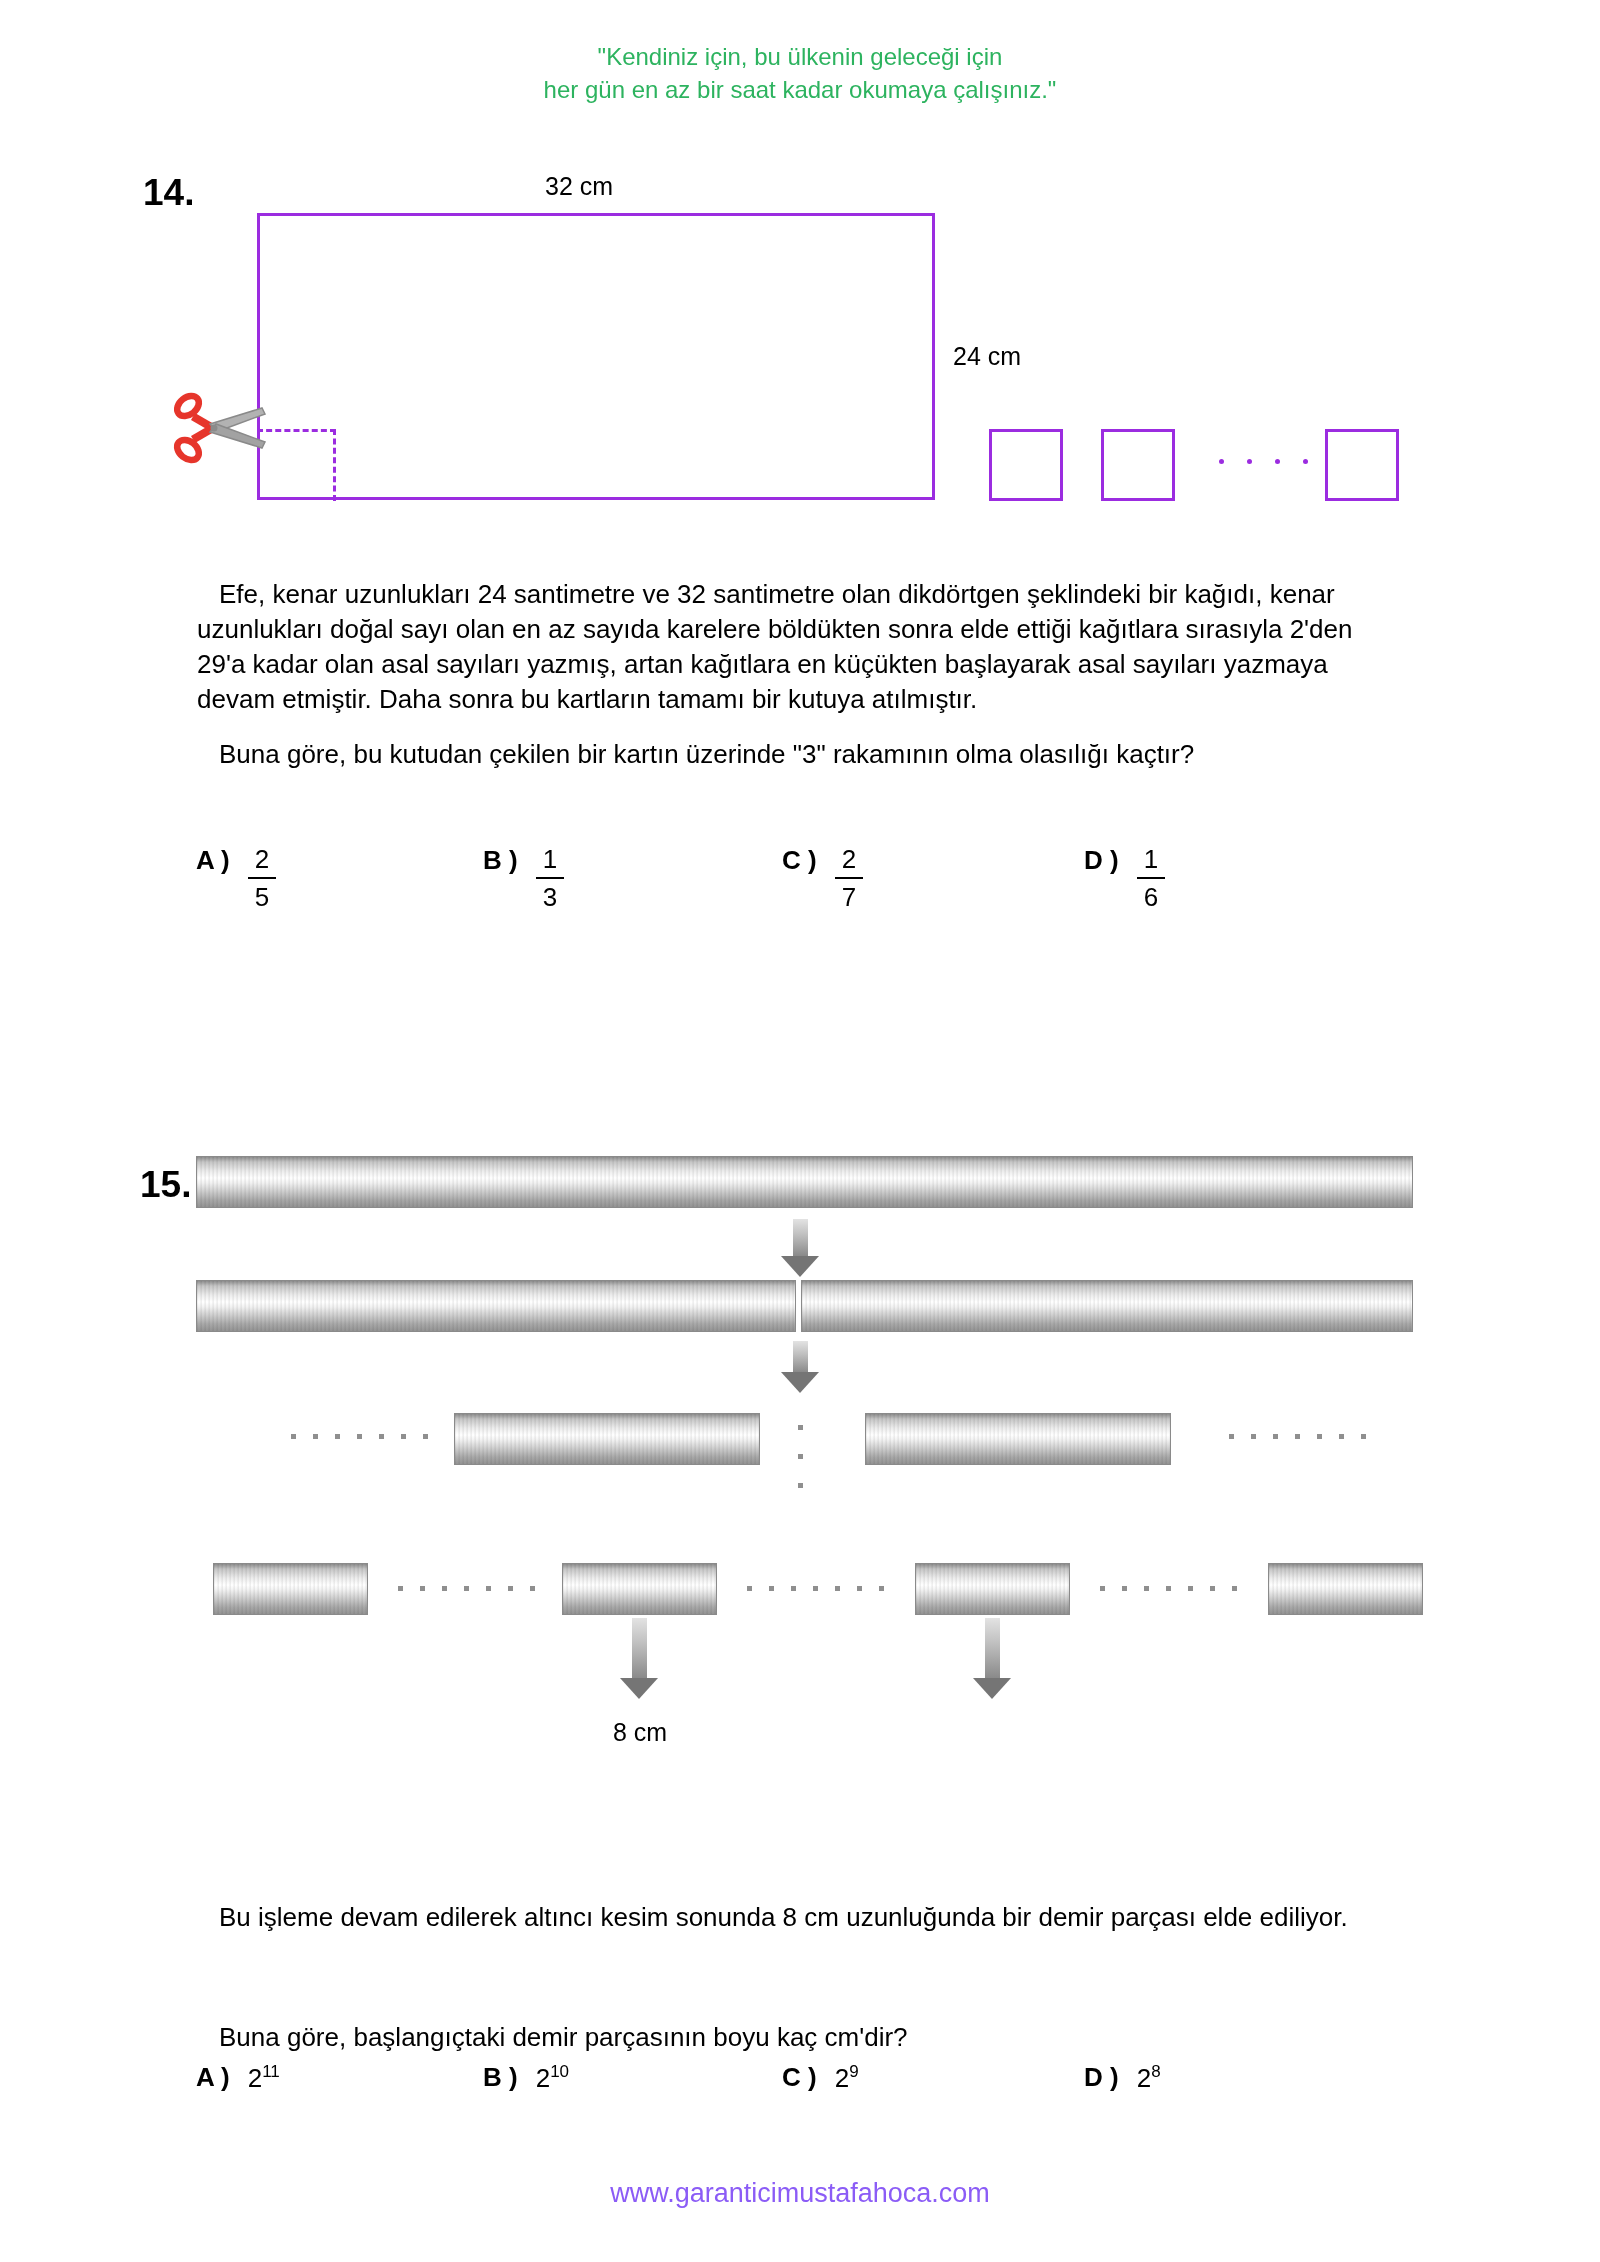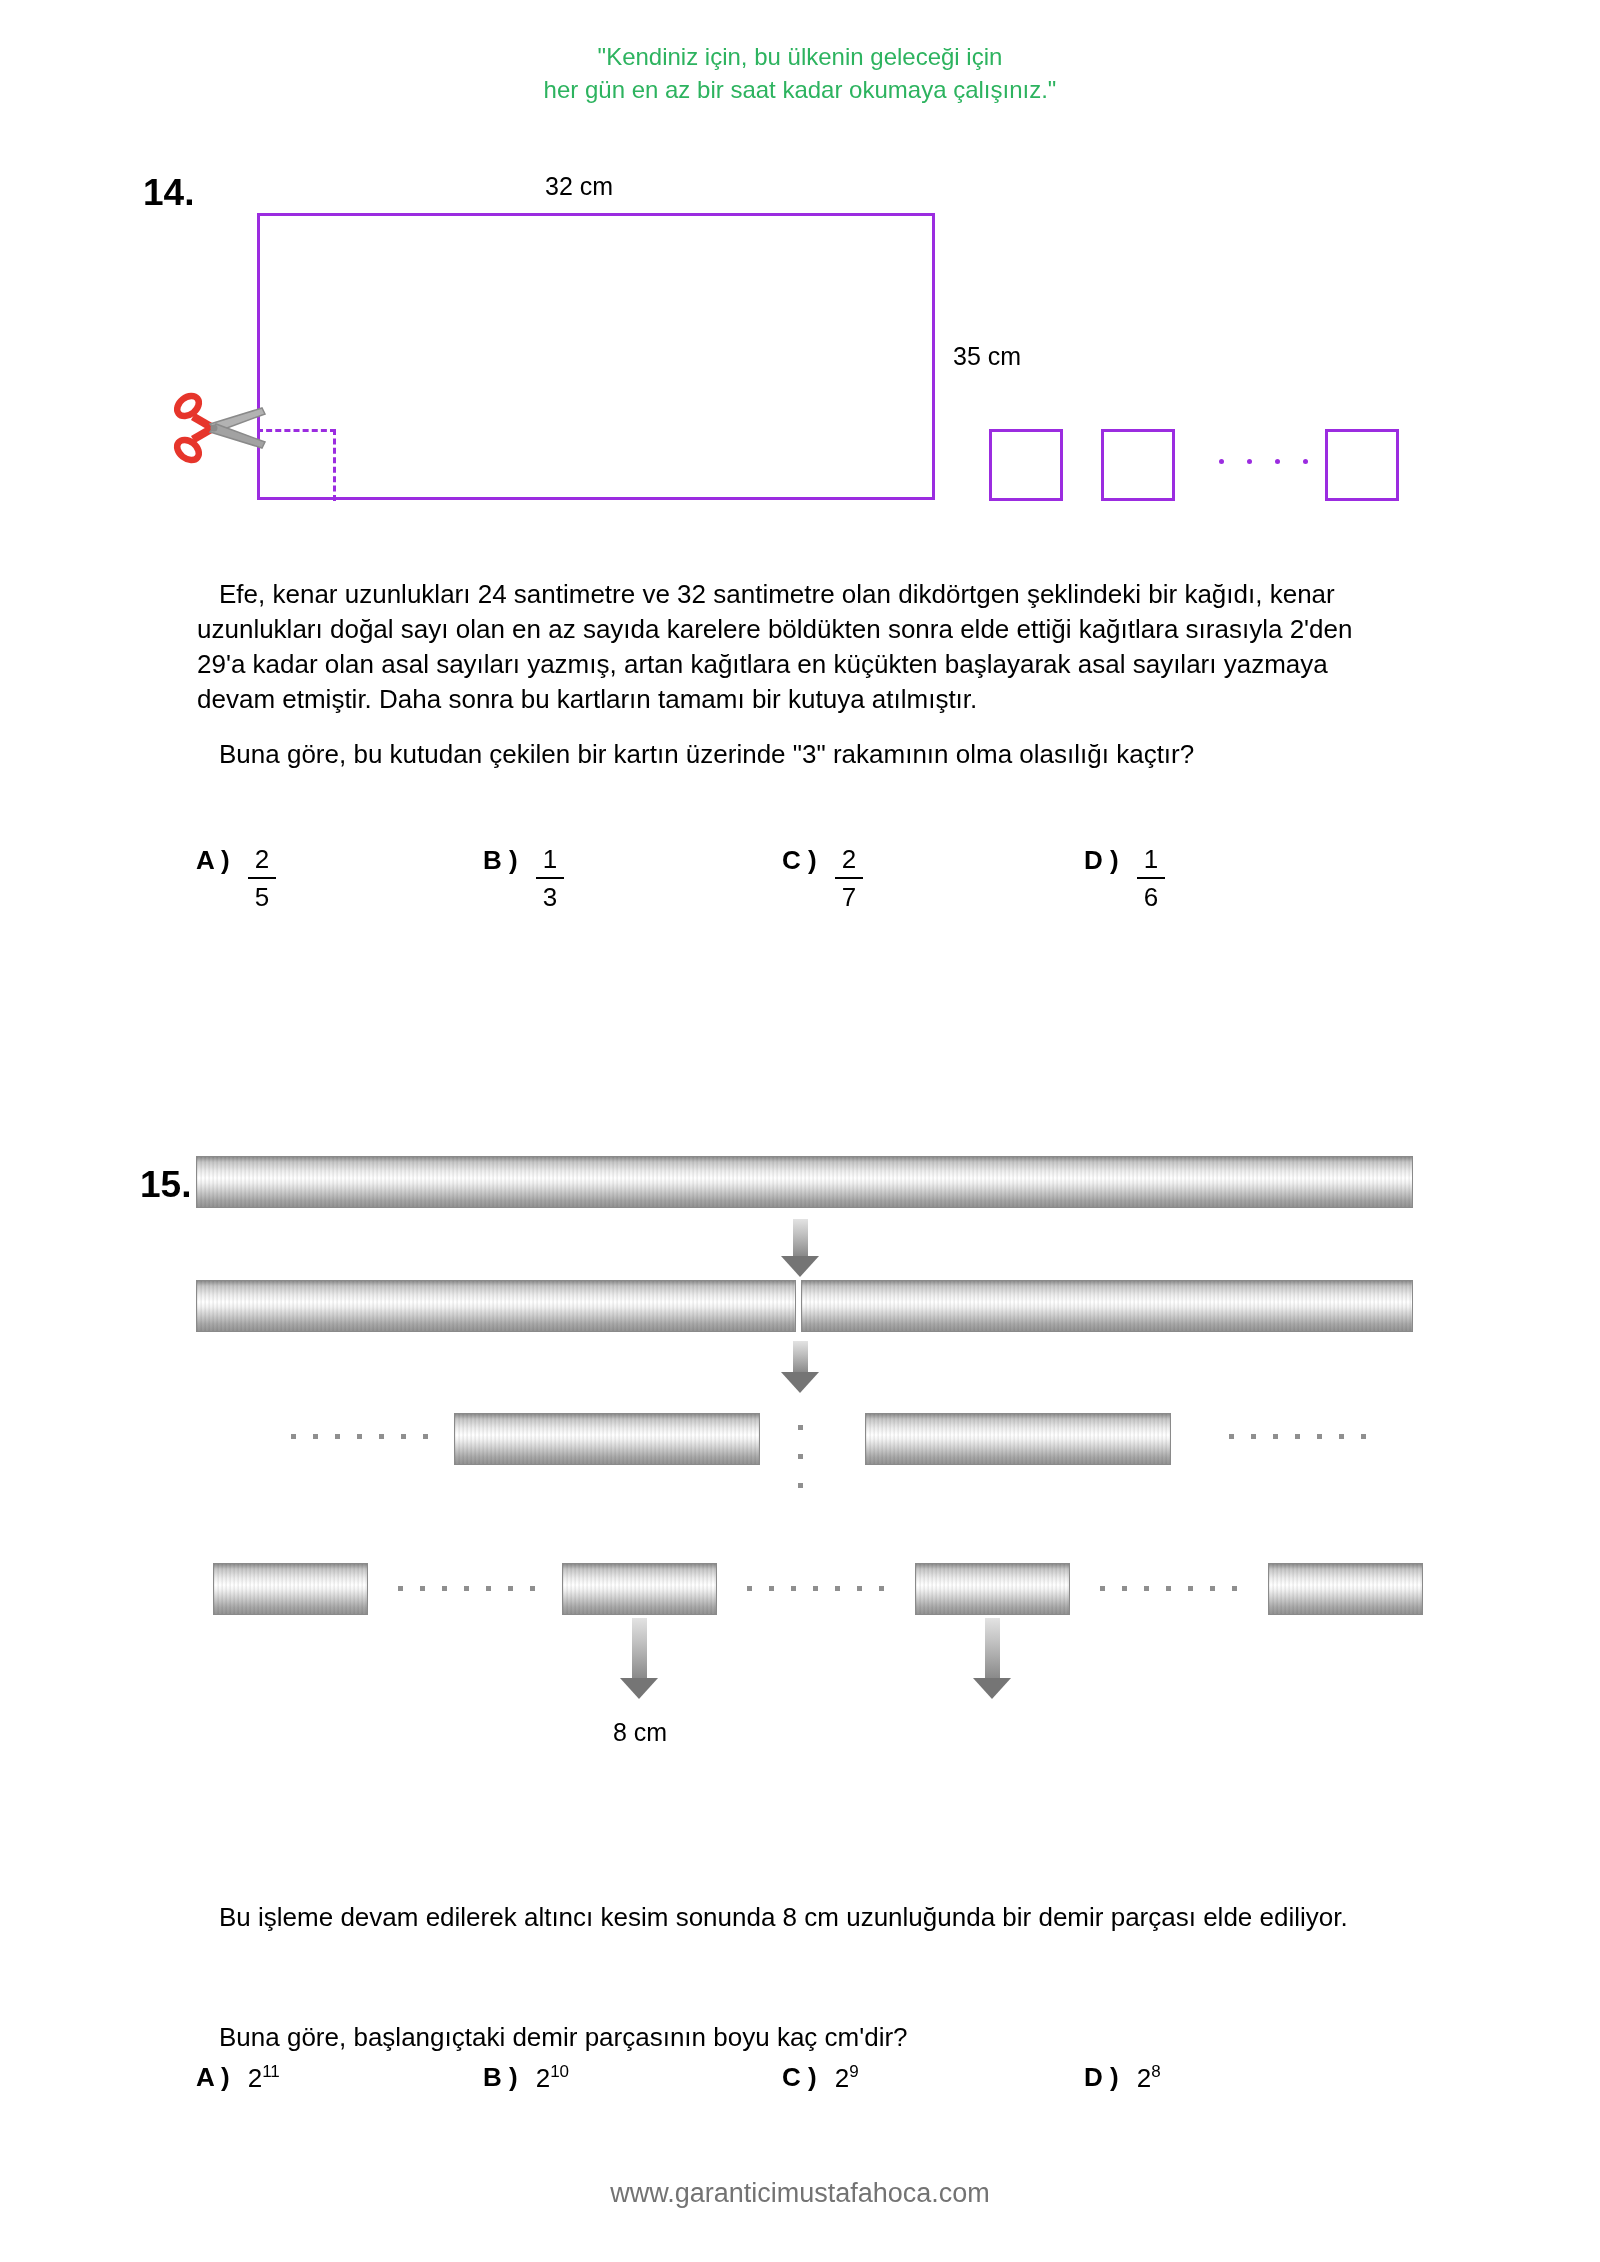--- a/index.html
+++ b/index.html
@@ -7,21 +7,21 @@
     position:relative; width:1600px; height:2262px; background:#ffffff;
     font-family:"Liberation Sans","DejaVu Sans",sans-serif; color:#000;
     overflow:hidden;
   }
   .abs { position:absolute; }
 
   
   .header { top:40px; left:0; width:100%; text-align:center;
             color:#2db35f; font-size:24px; line-height:33px; }
   .footer { top:2178px; left:0; width:100%; text-align:center;
-            color:#737373; font-size:27px; }
+            color:#8b5cf6; font-size:27px; }
 
   
   .qnum { font-weight:bold; font-size:37px; }
   .para { left:197px; width:1185px; font-size:26px; line-height:35px; text-indent:22px; }
   .dimlabel { font-size:25px; }
 
   
   .rect14 { left:257px; top:213px; width:678px; height:287px;
             border:3px solid #9b2ce0; box-sizing:border-box; }
   .cut14  { left:257px; top:429px; width:76px; height:69px;
@@ -65,21 +65,21 @@
 
   <div class="abs header">
     <div>"Kendiniz için, bu ülkenin geleceği için</div>
     <div>her gün en az bir saat kadar okumaya çalışınız."</div>
   </div>
 
   <div class="abs qnum" style="left:143px; top:172px;">14.</div>
   <div class="abs dimlabel" style="left:545px; top:172px;">32 cm</div>
 
   <div class="abs rect14"></div>
-  <div class="abs dimlabel" style="left:953px; top:342px;">35 cm</div>
+  <div class="abs dimlabel" style="left:953px; top:342px;">24 cm</div>
   <div class="abs cut14"></div>
 
   <svg class="abs" style="left:172px; top:392px;" width="95" height="72" viewBox="0 0 95 72">
     <polygon points="23,21 42,32 38,39 19,28" fill="#e6352b"></polygon>
     <polygon points="23,51 42,40 38,33 19,44" fill="#e6352b"></polygon>
     <polygon points="38,32 90,16 93,22 44,40" fill="#b2b2b2" stroke="#8a8a8a" stroke-width="1.5"></polygon>
     <polygon points="38,40 90,56 93,50 44,32" fill="#a2a2a2" stroke="#8a8a8a" stroke-width="1.5"></polygon>
     <circle cx="42" cy="36" r="3.5" fill="#8b8b8b"></circle>
     <ellipse transform="rotate(-38 16 14)" cx="16" cy="14" rx="12" ry="8.5" fill="none" stroke="#e6352b" stroke-width="6.5"></ellipse>
     <ellipse transform="rotate(38 16 58)" cx="16" cy="58" rx="12" ry="8.5" fill="none" stroke="#e6352b" stroke-width="6.5"></ellipse>

